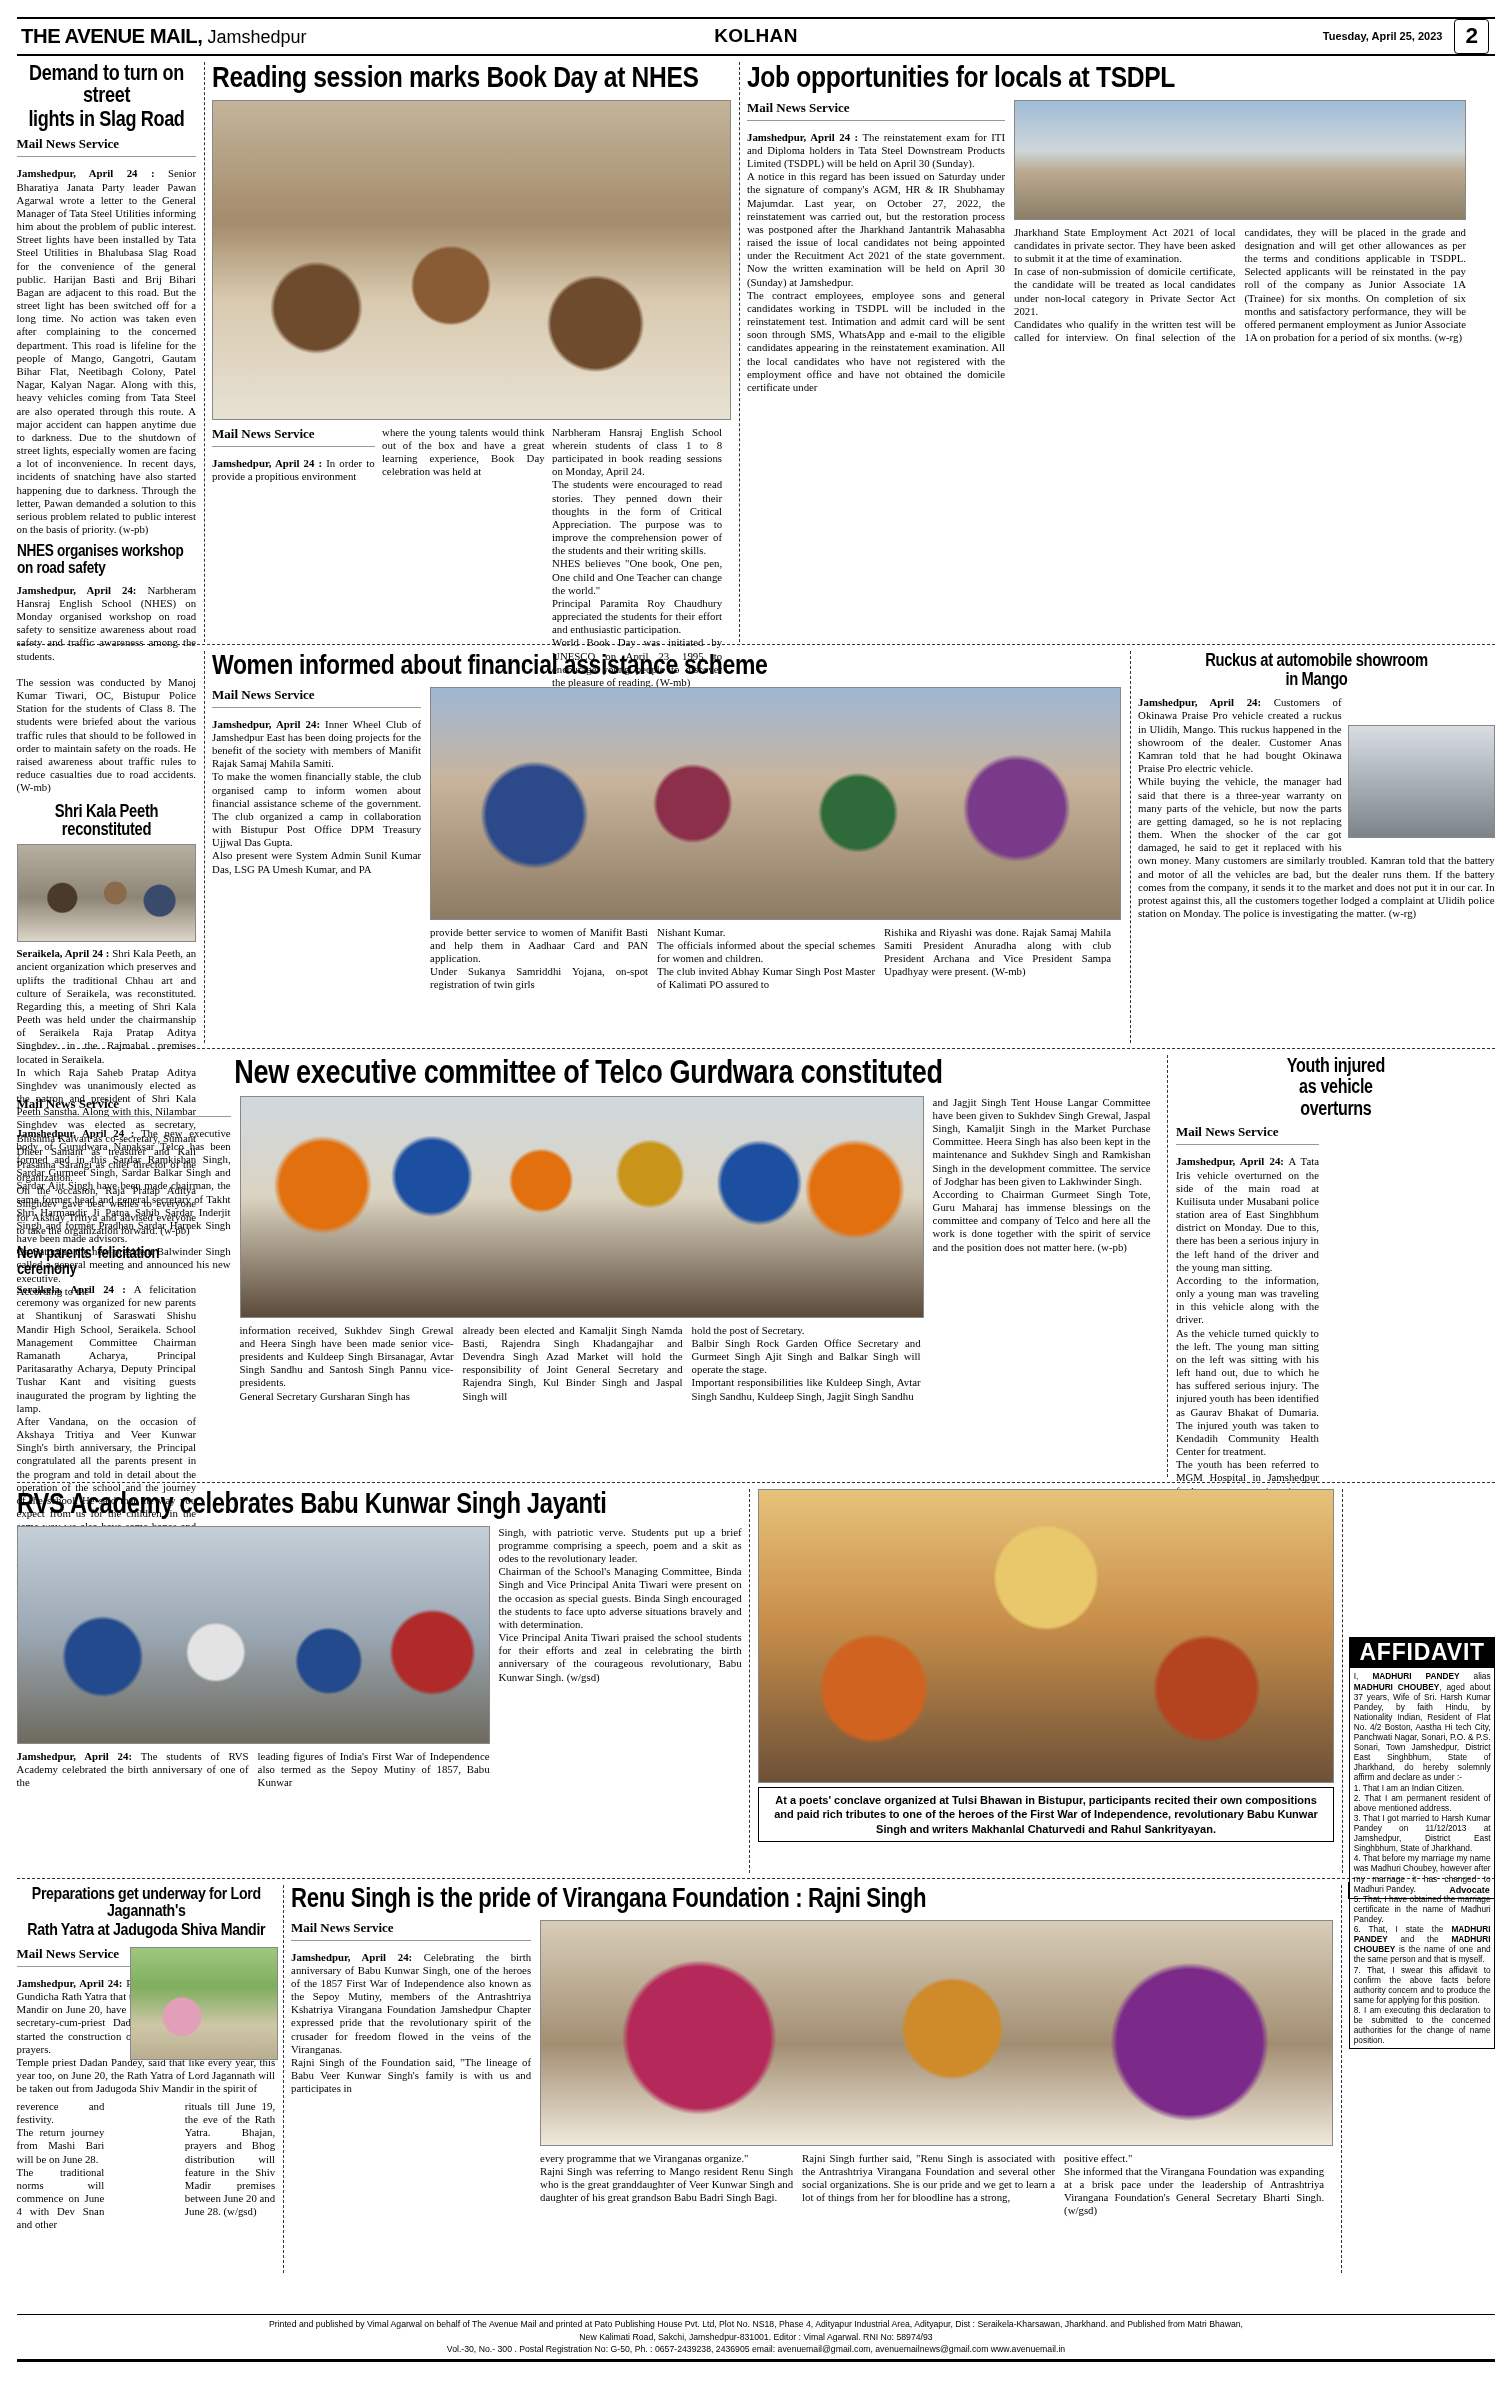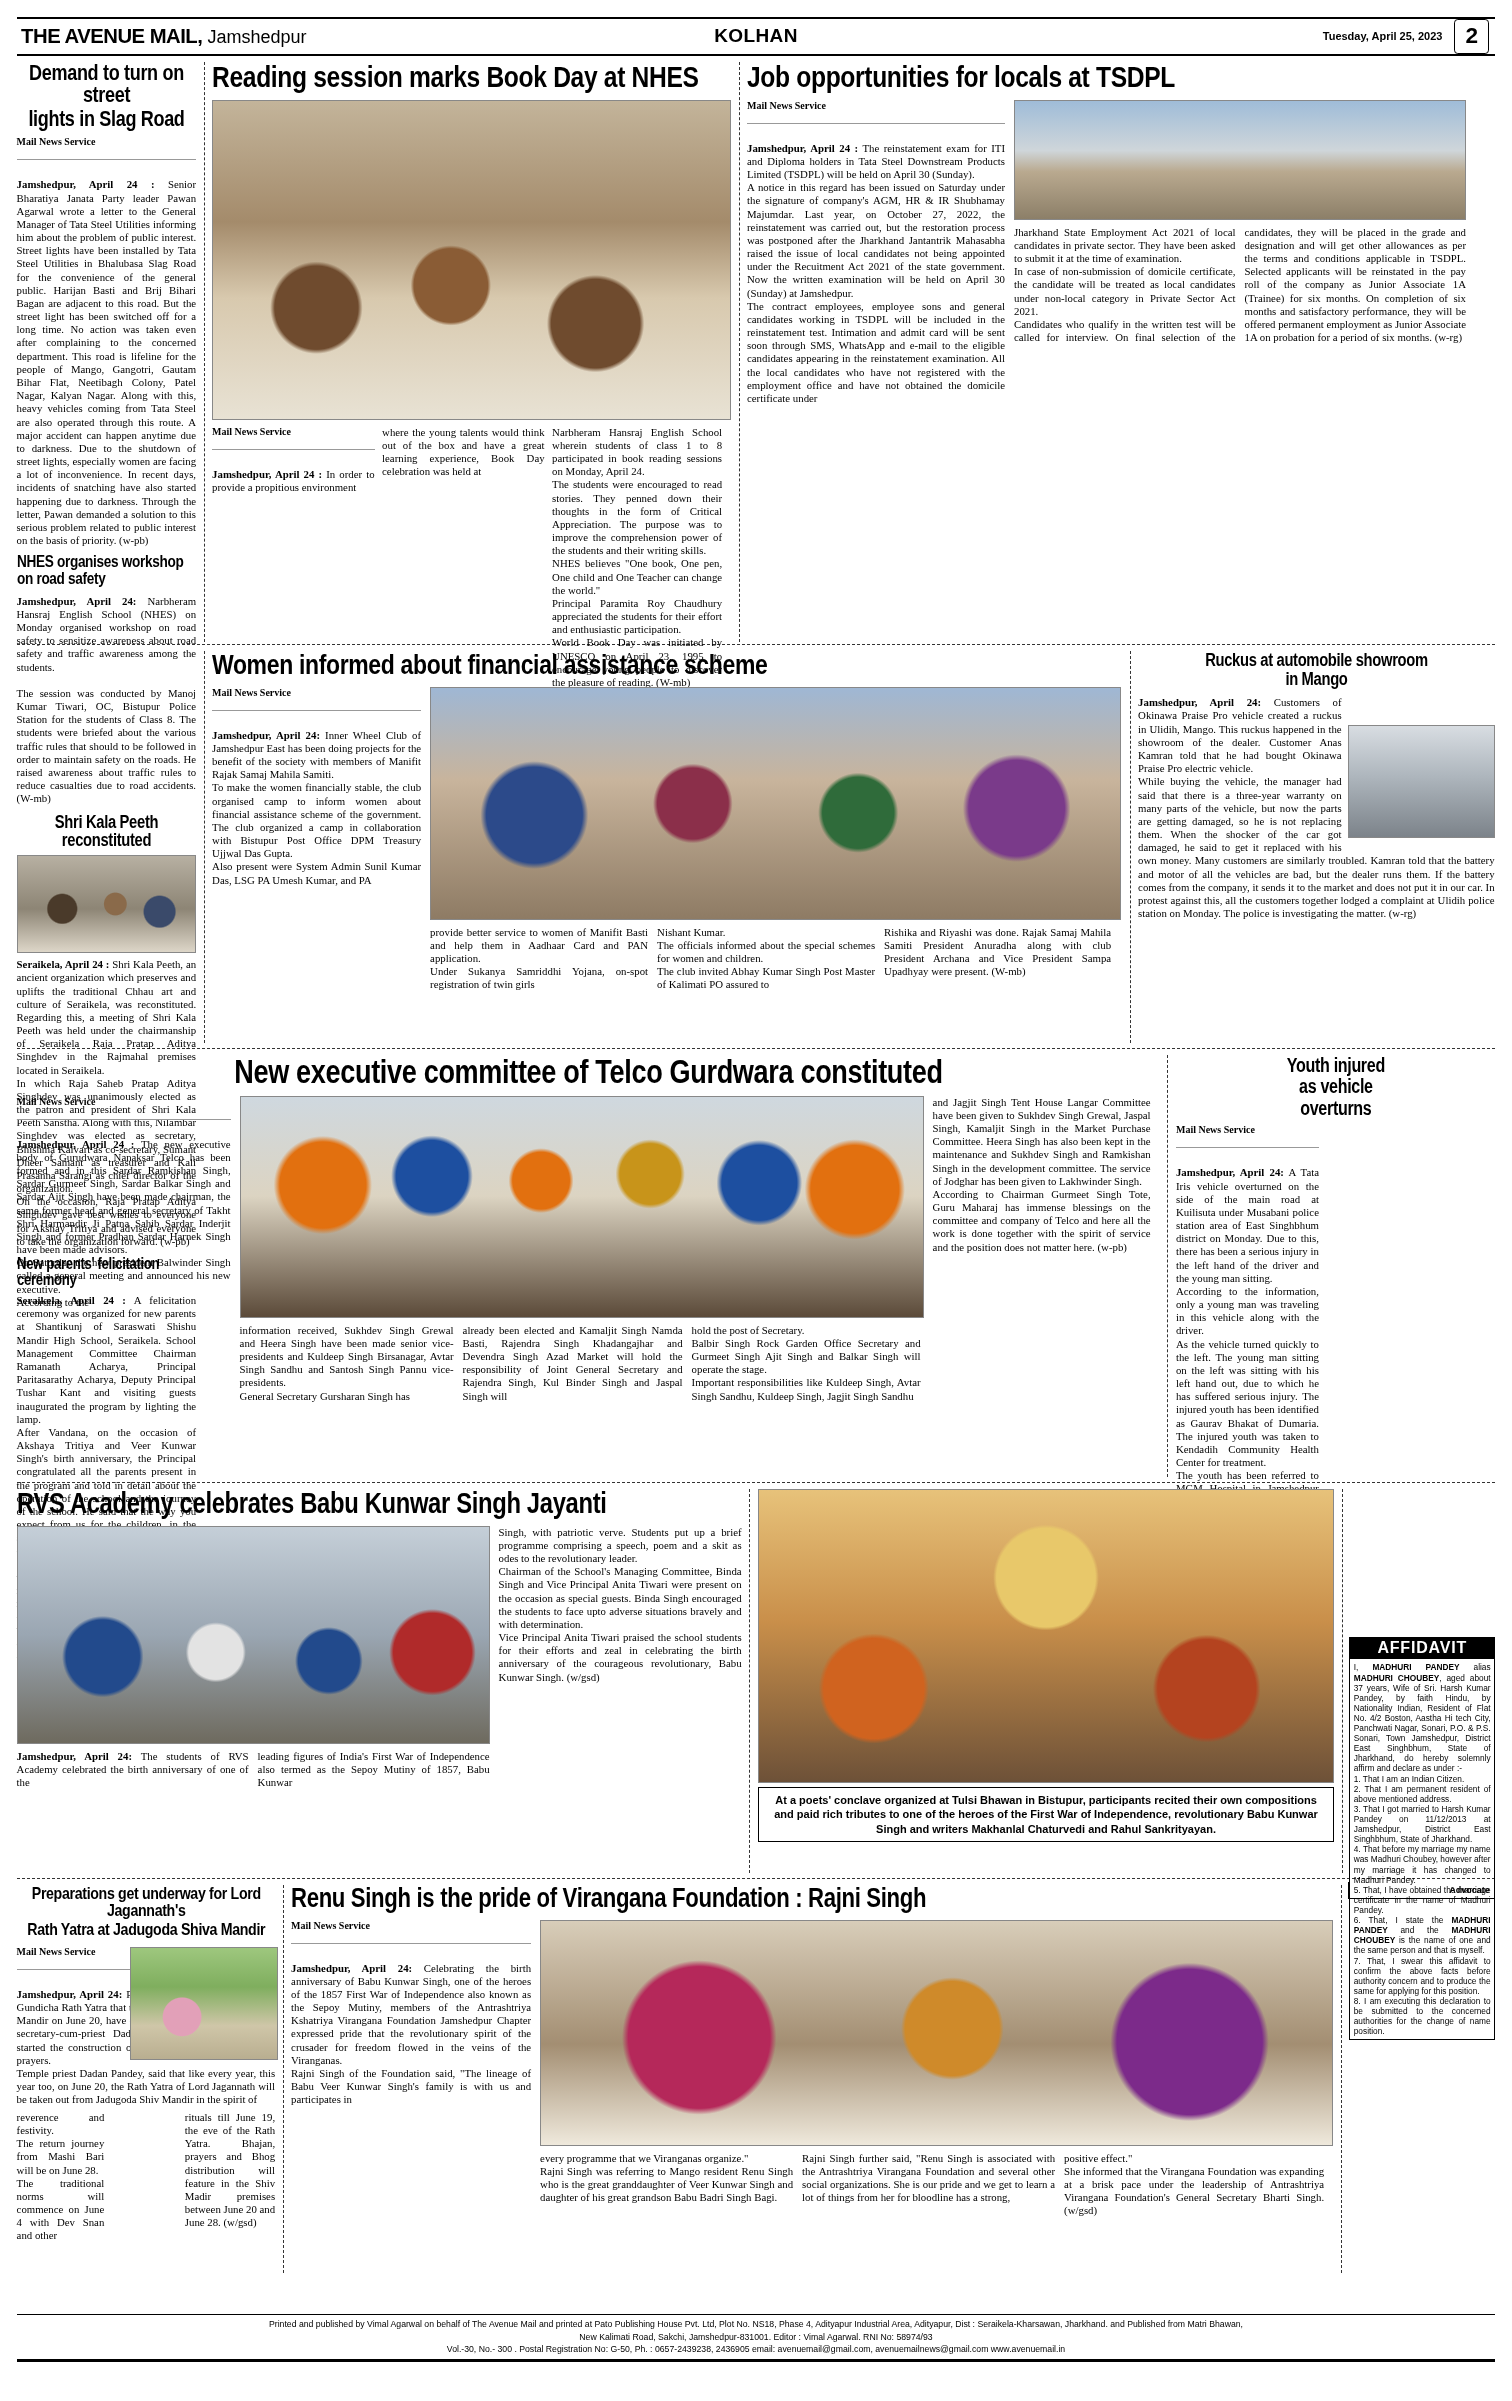--- a/index.html
+++ b/index.html
@@ -37,22 +37,22 @@
   }
 
   
   .hl {
     font-family:"Liberation Sans Narrow","Liberation Sans", sans-serif;
     font-weight:bold; line-height:1.02; letter-spacing:-0.4px;
     transform:scaleX(0.82); transform-origin:center top;
   }
   .hl-l { transform-origin:left top; }
   .byline {
-    font-family:"Liberation Serif", serif; font-weight:bold; font-size:10px;
-    padding-bottom:12px; border-bottom:0.8px solid #999; margin-bottom:18px;
+    font-family:"Liberation Serif", serif; font-weight:bold; font-size:13px;
+    padding-bottom:4px; border-bottom:0.8px solid #999; margin-bottom:10px;
   }
   .body-txt {
     font-size:10.8px; line-height:1.22; text-align:justify;
     text-justify:inter-word; hyphens:auto;
   }
   .cols2 { column-count:2; column-gap:9px; column-rule:none; }
   .dash-b { border-bottom:1.5px dashed #333; }
   .dash-r { border-right:1.5px dashed #333; }
 
   
@@ -124,21 +124,21 @@
   }
   .caption-box {
     border:1.5px solid #000; padding:5.3px 7.5px; text-align:center;
     font-family:"Liberation Sans", sans-serif; font-weight:bold; font-size:11px; line-height:1.28;
   }
 
   
   .aff-wrap { border:1.5px solid #000; }
   .aff-title {
     background:#000; color:#fff; text-align:center;
-    font-family:"Liberation Sans", sans-serif; font-weight:bold; font-size:16px;
+    font-family:"Liberation Sans", sans-serif; font-weight:bold; font-size:23px;
     letter-spacing:0.8px; padding:1.5px 0 2.3px 0;
   }
   .aff-body {
     font-family:"Liberation Sans", sans-serif; font-size:8.3px; line-height:1.22;
     text-align:justify; padding:3px 3.8px 2.3px 3.8px;
   }
   .aff-body b { font-weight:bold; }
   .aff-sign { text-align:right; font-weight:bold; font-size:9px; font-family:"Liberation Sans",sans-serif; }
 
   

